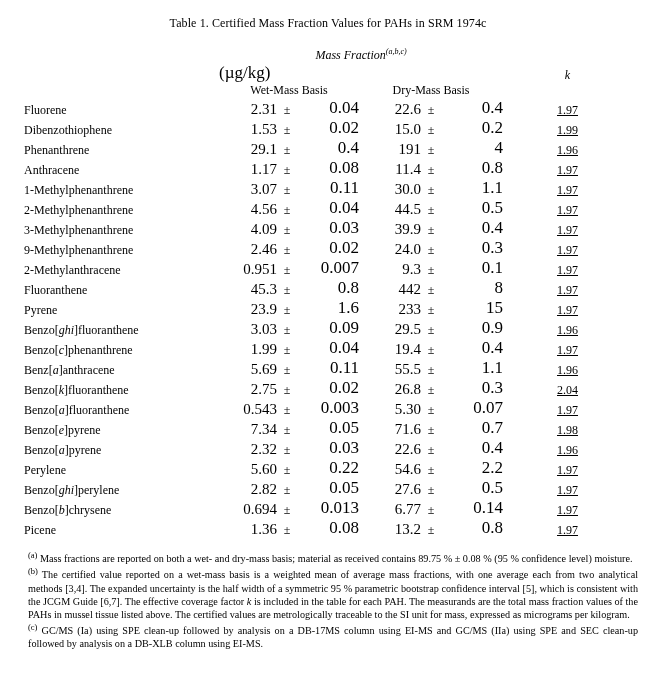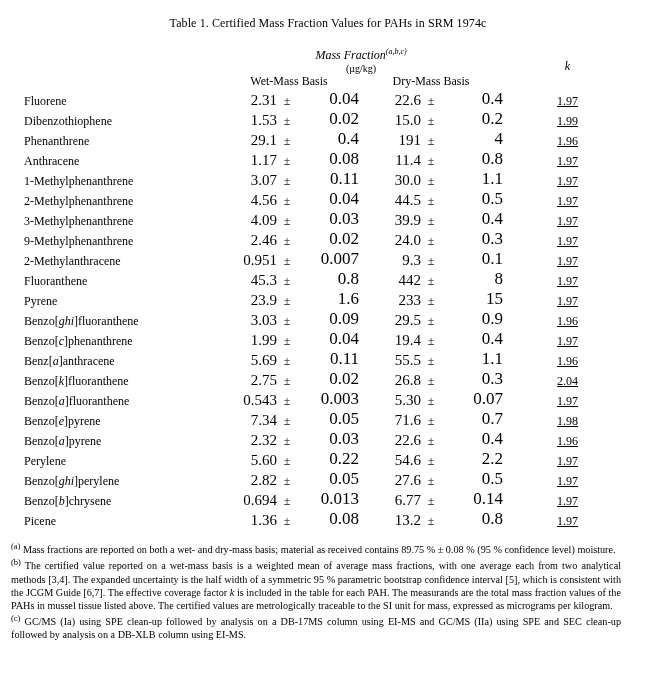--- a/index.html
+++ b/index.html
@@ -40,22 +40,21 @@
     font-weight: normal;
     vertical-align: bottom;
   }
   .hdr-mf {
     text-align: center;
     font-size: 12px;
     padding-bottom: 1px;
     font-style: italic;
   }
   .hdr-units {
-    text-align: center;
-    font-size: 10px;
+    font-size: 17px;
     padding-bottom: 6px;
   }
   .hdr-k {
     text-align: center;
     font-style: italic;
     font-size: 12px;
   }
   .hdr-basis {
     text-align: center;
     font-size: 12px;
@@ -85,21 +84,21 @@
     padding-left: 3px;
     white-space: nowrap;
   }
   .kval {
     text-align: center;
     font-size: 12px;
     padding: 2.3px 0;
     text-decoration: underline;
   }
   .footnotes {
-    margin-left: 11px;
+    margin-left: 28px;
     margin-top: 12px;
     width: 610px;
     font-size: 10.2px;
     line-height: 1.28;
   }
   .fn {
     margin-bottom: 1px;
     text-align: justify;
   }
   .fnmark {

